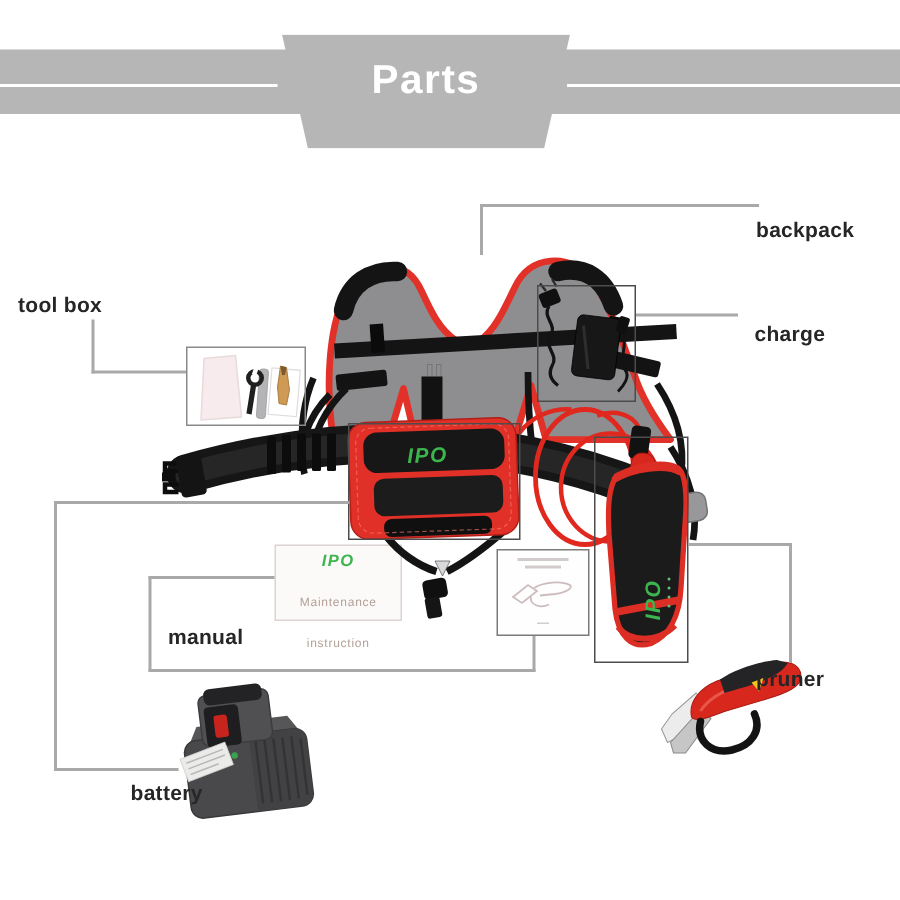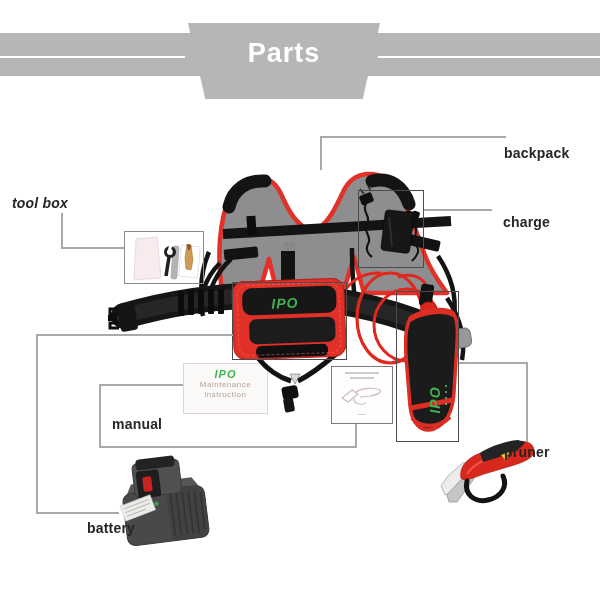--- a/index.html
+++ b/index.html
@@ -11,21 +11,21 @@
                  clip-path:polygon(0 0,100% 0,91% 100%,9% 100%);}
   .banner-line{position:absolute;top:56px;height:2px;background:#ffffff;z-index:4;}
   .banner-title{position:absolute;left:188px;top:38px;width:192px;text-align:center;z-index:5;
                 font-size:27px;font-weight:600;letter-spacing:1px;color:#ffffff;}
   
   .art{position:absolute;left:0;top:0;z-index:5;pointer-events:none;}
   
   .sheet{position:absolute;z-index:2;box-sizing:border-box;text-align:center;}
   .sheet-maint{left:183px;top:363px;width:85px;height:51px;background:#fcfaf9;border:1px solid #ddd4d2;}
   .sheet-logo{margin-top:4px;font-size:11px;font-weight:bold;font-style:italic;color:#3cb54e;letter-spacing:1px;}
-  .sheet-line{font-size:8px;color:#b3a096;letter-spacing:.5px;line-height:1.2;}
+  .sheet-line{font-size:8px;color:#b3a096;letter-spacing:.5px;line-height:1.2;margin-top:17px;}
   .sheet-manual{left:331px;top:366px;width:62px;height:58px;background:#fefefe;border:1px solid #7a7a7a;}
   .faint-bar{width:34px;height:2px;background:#d2cbcb;margin:5px auto 3px auto;}
   .faint-bar.b2{width:24px;margin-top:0;}
   .faint-dash{width:8px;height:1px;background:#d5cccc;margin:2px auto 0 auto;}
   
   .cbox{position:absolute;box-sizing:border-box;border:1px solid #4c4c4c;z-index:8;}
   .cbox.light{border-color:#8a8a8a;}
   
   .cline{position:absolute;background:#a9a9a9;z-index:8;}
   
@@ -218,20 +218,20 @@
   <div class="cline" style="left:36px;top:334px;width:2px;height:180px;"></div>
   <div class="cline" style="left:36px;top:334px;width:197px;height:2px;"></div>
   <div class="cline" style="left:36px;top:512px;width:83px;height:2px;"></div>
   <div class="cline" style="left:99px;top:384px;width:2px;height:64px;"></div>
   <div class="cline" style="left:99px;top:384px;width:84px;height:2px;"></div>
   <div class="cline" style="left:99px;top:446px;width:258px;height:2px;"></div>
   <div class="cline" style="left:355px;top:424px;width:2px;height:24px;"></div>
   <div class="cline" style="left:459px;top:362px;width:69px;height:2px;"></div>
   <div class="cline" style="left:526px;top:362px;width:2px;height:80px;"></div>
 
-  <div class="lbl" style="left:12px;top:195px;font-style:italic;">tool box</div>
+  <div class="lbl" style="left:12px;top:195px;">tool box</div>
   <div class="lbl" style="left:504px;top:121px;margin-top:24px;">backpack</div>
   <div class="lbl" style="left:503px;top:214px;">charge</div>
   <div class="lbl" style="left:112px;top:416px;">manual</div>
   <div class="lbl" style="left:87px;top:520px;">battery</div>
   <div class="lbl" style="left:504px;top:444px;text-align:center;">pruner</div>
 
 </div>
 
 </body></html>

